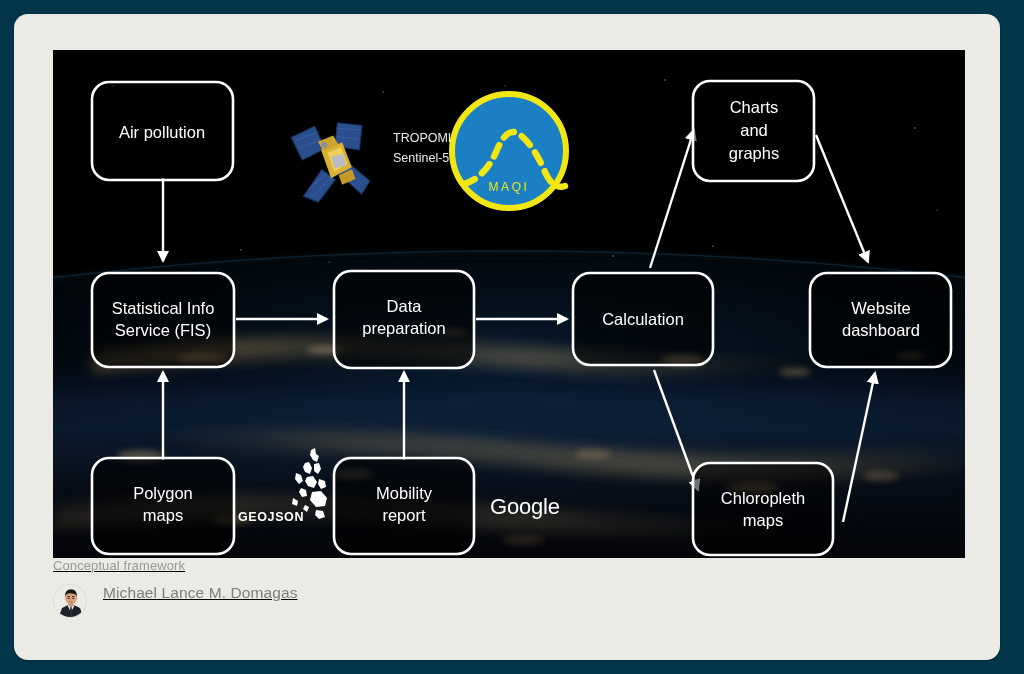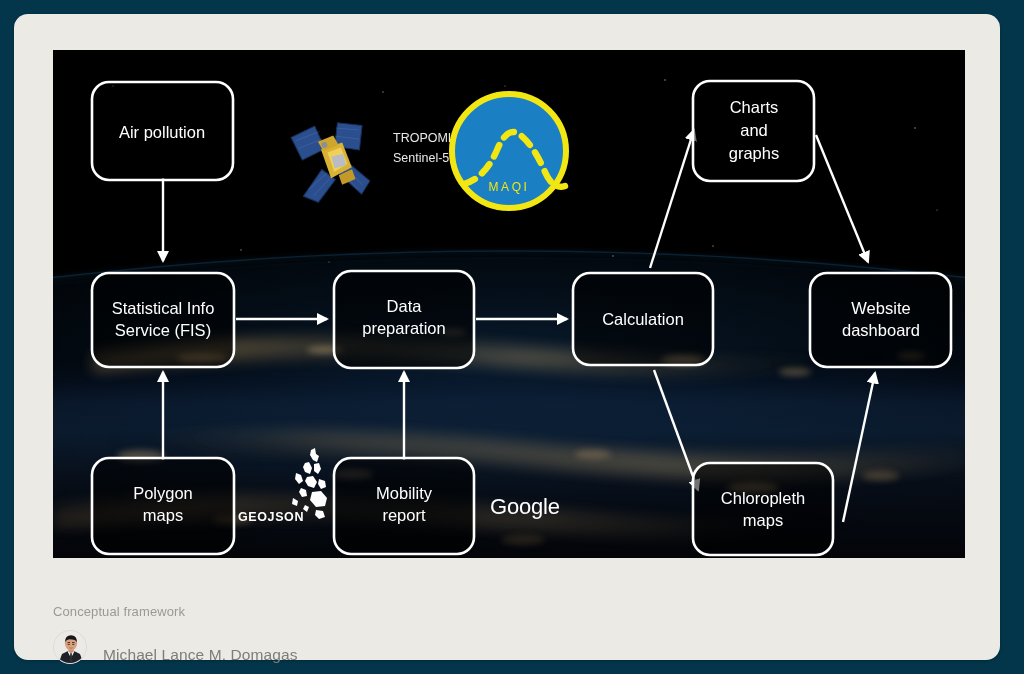--- a/index.html
+++ b/index.html
@@ -29,32 +29,33 @@
     left: 39px; top: 36px;
     width: 912px; height: 508px;
     background: #000;
     overflow: hidden;
   }
   #figure svg.scene { position:absolute; left:0; top:0; width:912px; height:508px; display:block; }
 
   
   #caption {
     position: absolute;
-    left: 39px; top: 590px;
+    left: 39px; top: 544px;
     width: 870px;
+    text-decoration: underline;
   }
   #caption-title {
     font-size: 13px;
     color: #9a9a95;
     letter-spacing: .1px;
     line-height: 16px;
   }
   #author-row {
     display: flex;
-    align-items: flex-end;
+    align-items: flex-start;
     margin-top: 10px;
   }
   #avatar {
     width: 34px; height: 34px;
     border-radius: 50%;
     overflow: hidden;
     flex: 0 0 34px;
     background: #e3e1dc;
     position: relative;
     border: 1px solid #dedcd6;

